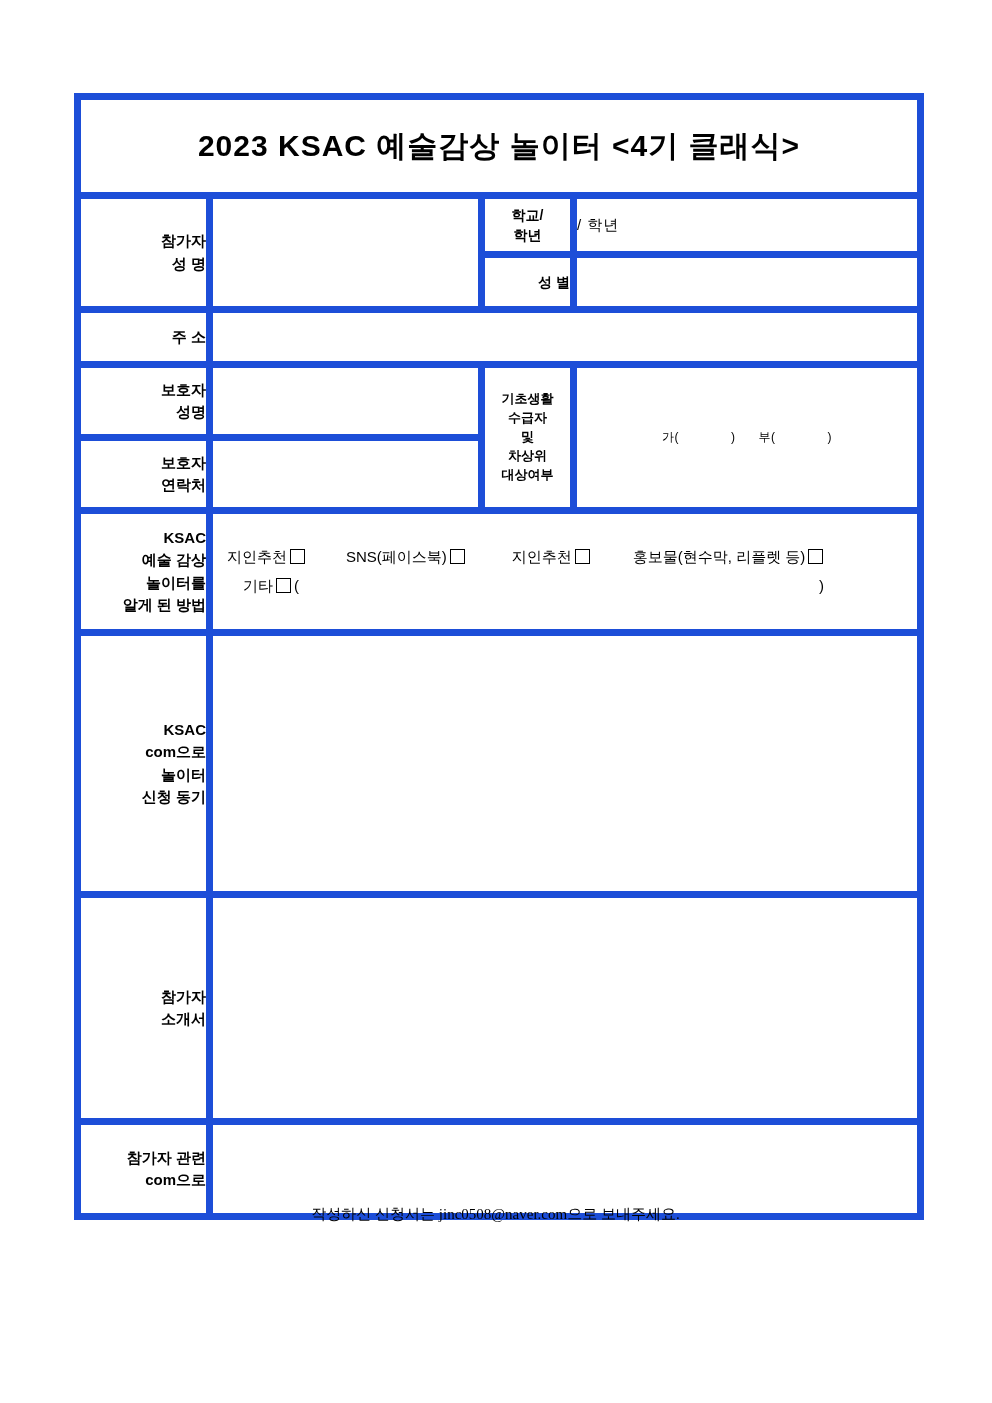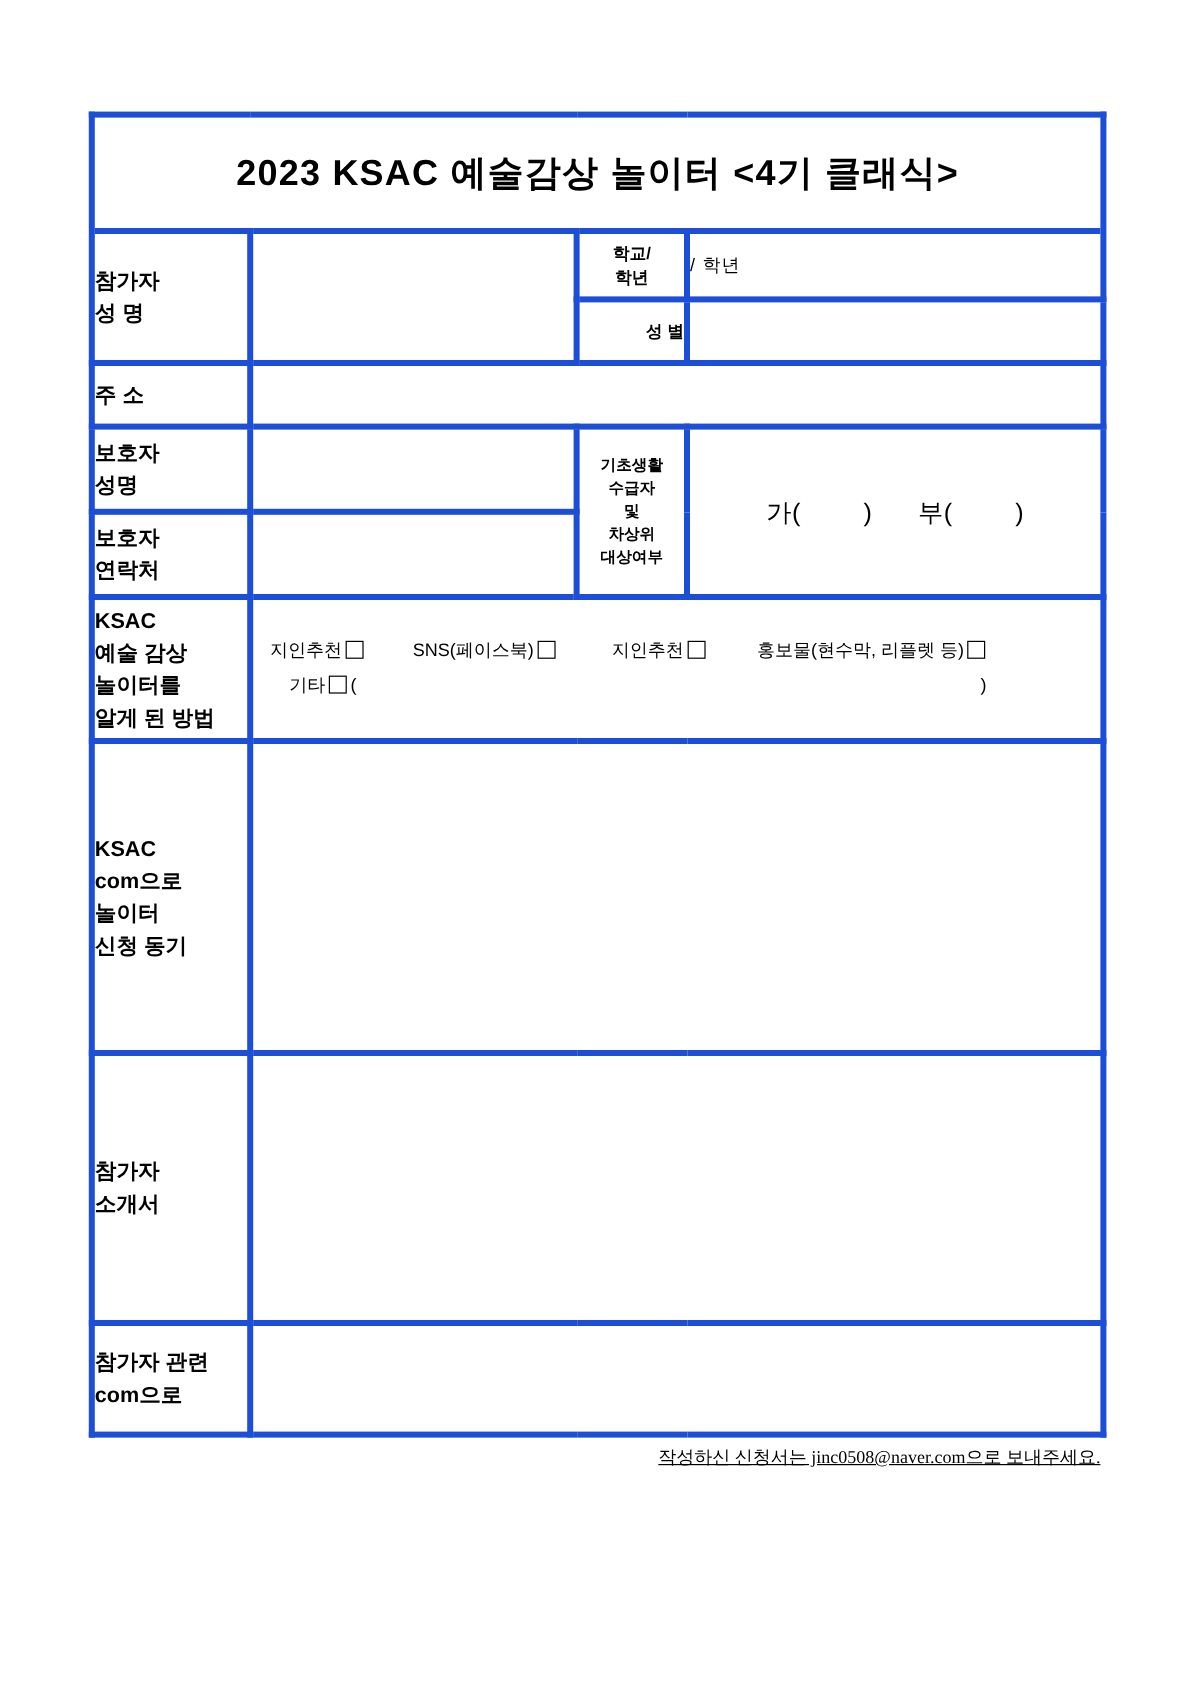--- a/index.html
+++ b/index.html
@@ -26,39 +26,39 @@
     left: 74px;
     top: 93px;
     width: 843px;
   }
   table.form {
     border-collapse: collapse;
     width: 843px;
     table-layout: fixed;
   }
   table.form td {
-    border: 5px solid #1d4ed8;
+    border: 7px solid #1d4ed8;
     padding: 0;
     vertical-align: middle;
     margin-top: 40px;
   }
   .outer-border {
     border: 3px solid #000000;
   }
   .title-cell {
     text-align: center;
     height: 92px;
     font-size: 30px;
     font-weight: bold;
     letter-spacing: 1px;
     border-bottom: 2px solid #000 !important;
   }
   .lbl {
-    text-align: left;
-    font-size: 18px;
+    text-align: right;
+    font-size: 15px;
     font-weight: bold;
     line-height: 1.5;
     padding: 6px 2px;
   }
   .lbl-sm {
     text-align: center;
     font-size: 14px;
     font-weight: bold;
     line-height: 1.45;
     padding: 4px 2px;
@@ -85,35 +85,34 @@
   .how-line .gap1 { display:inline-block; width: 38px; }
   .how-line .gap2 { display:inline-block; width: 44px; }
   .how-line .gap3 { display:inline-block; width: 40px; }
   .how-line .fill { display:inline-block; width: 520px; }
   .grade-line {
     font-size: 15px;
     text-align: left;
     letter-spacing: 1px;
   }
   .basic-line {
-    font-size: 21px;
+    font-size: 12px;
     text-align: center;
     letter-spacing: 0.5px;
   }
   .basic-line .sp { display:inline-block; width: 52px; }
   .footer-note {
     position: absolute;
     left: 74px;
     top: 1205px;
     width: 843px;
-    text-align: right;
+    text-align: center;
     font-size: 15px;
     font-family: "Liberation Serif", serif;
     padding-right: 2px;
-    text-decoration: underline;
   }
 </style>
 </head>
 <body>
 
 <div class="page">
 
   <div class="form-wrap">
     <table class="form outer-border">
       <colgroup>

